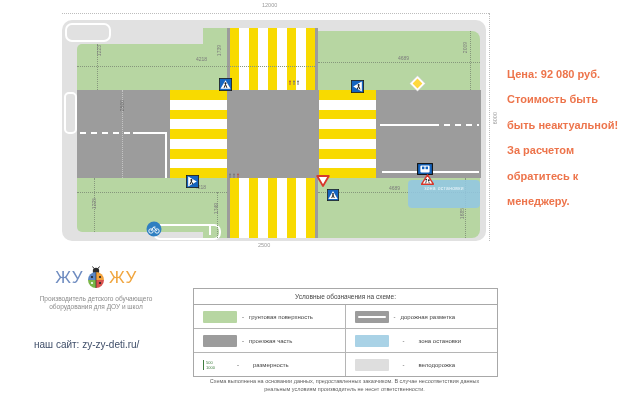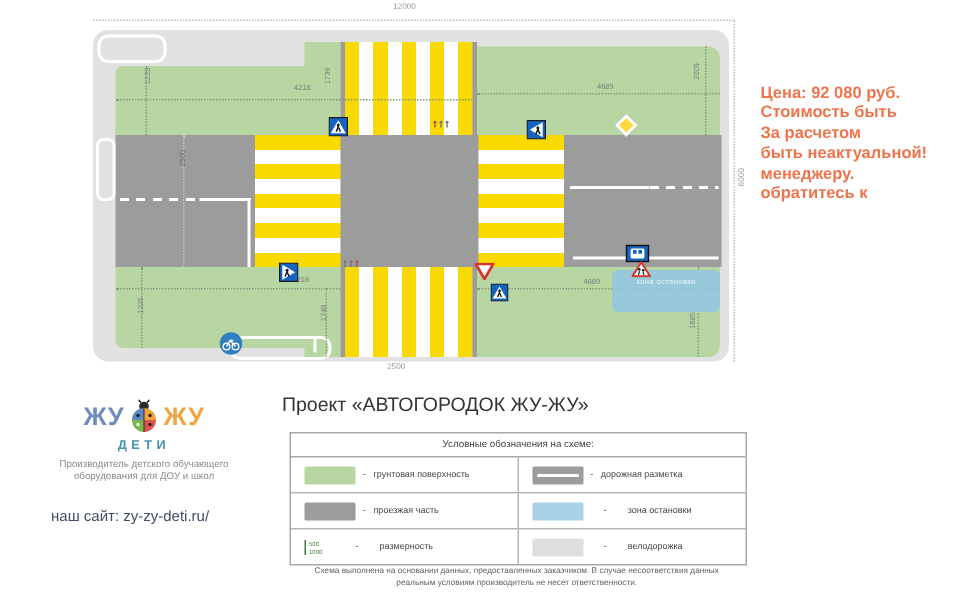--- a/index.html
+++ b/index.html
@@ -19,25 +19,25 @@
   .wline{background:#fff;}
   .wdash{background:repeating-linear-gradient(90deg,#fff 0 6px,transparent 6px 11px);height:2px;}
   .dim{font-size:5px;color:#7c7c7c;white-space:nowrap;line-height:6px;}
   .vdim{writing-mode:vertical-rl;transform:rotate(180deg);}
   .outdim{color:#9a9a9a;font-size:5.5px;}
   .bikemark{border:2px solid #fff;border-radius:7px;background:transparent;}
   .stopzone{background:rgba(146,199,228,0.85);border-radius:4px;}
   .stopzone-label{font-size:5px;color:#eaf4fa;text-align:center;width:100%;top:5px;left:0;letter-spacing:0.3px;}
   
   .price{left:507px;top:56px;width:134px;color:#ed744b;font-size:11px;font-weight:bold;line-height:13.4px;}
-  .price div{white-space:nowrap;}
+  .price div{white-space:nowrap;margin-top:12px;}
   
   .logo-wrap{left:28px;top:266px;width:136px;text-align:center;}
   .logo-row{display:flex;align-items:center;justify-content:center;gap:2px;}
-  .zhu{font-size:17px;font-weight:bold;letter-spacing:0.5px;}
+  .zhu{font-size:17px;font-weight:normal;letter-spacing:0.5px;}
   .zhu-blue{color:#6f8cc0;} .zhu-orange{color:#f0a640;}
   .deti{font-size:8.5px;font-weight:bold;letter-spacing:3px;color:#4596ab;margin-top:1px;}
   .tagline{font-size:6.5px;color:#8b8b8b;line-height:8px;margin-top:5px;}
   .contacts{left:34px;top:336px;font-size:10px;color:#3e4d68;line-height:17px;white-space:nowrap;}
   
   .title{left:188px;top:262px;font-size:13px;color:#333;white-space:nowrap;}
   .legend{left:193px;top:288px;width:303px;background:#fff;border:1px solid #a8a8a8;}
   .lg-header{height:15px;border-bottom:1px solid #a8a8a8;display:flex;align-items:center;justify-content:center;
              font-size:6.5px;color:#444;}
   .lg-row{height:23px;display:flex;border-bottom:1px solid #b5b5b5;}
@@ -207,24 +207,24 @@
         <circle cx="8" cy="8" r="7.5" fill="#2f7fc1"></circle>
         <circle cx="5" cy="10" r="2.2" fill="none" stroke="#fff" stroke-width="0.9"></circle>
         <circle cx="11" cy="10" r="2.2" fill="none" stroke="#fff" stroke-width="0.9"></circle>
         <path d="M5 10L7.5 6L11 10M7.5 6L9.5 6" stroke="#fff" stroke-width="0.9" fill="none"></path>
       </svg>
   </div>
 
   <div class="d price">
     <div>Цена: 92 080 руб.</div>
     <div>Стоимость быть</div>
+    <div>быть неактуальной!</div>
     <div>За расчетом</div>
-    <div>быть неактуальной!</div>
+    <div>обратитесь к</div>
     <div>менеджеру.</div>
-    <div>обратитесь к</div>
   </div>
 
   <div class="d logo-wrap">
     <div class="logo-row">
       <span class="zhu zhu-blue">ЖУ</span>
       <span class="sign">
         <svg width="22" height="24" viewBox="0 0 22 24">
             <path d="M9 2.5L7.5 0.5M13 2.5L14.5 0.5" stroke="#2b2b2b" stroke-width="1"></path>
             <circle cx="11" cy="5" r="3.2" fill="#2b2b2b"></circle>
             <path d="M11 6A8 8 0 0 0 3 14L11 14Z" fill="#5b87c5"></path>
@@ -233,31 +233,29 @@
             <path d="M19 14A8 8 0 0 1 11 22L11 14Z" fill="#d9534f"></path>
             <line x1="11" y1="6" x2="11" y2="22" stroke="#222" stroke-width="0.6"></line>
             <circle cx="7" cy="11" r="1.1" fill="#222"></circle>
             <circle cx="15" cy="11" r="1.1" fill="#222"></circle>
             <circle cx="7" cy="17" r="1.1" fill="#fff"></circle>
             <circle cx="15" cy="17" r="1.1" fill="#222"></circle>
           </svg>
       </span>
       <span class="zhu zhu-orange">ЖУ</span>
     </div>
-    <div class="deti">ДЕТИ</div>
     <div class="tagline">
       <div>Производитель детского обучающего</div>
       <div>оборудования для ДОУ и школ</div>
     </div>
   </div>
   <div class="d contacts">
     <div>наш сайт: zy-zy-deti.ru/</div>
   </div>
 
-  <div class="d title">Проект «АВТОГОРОДОК ЖУ-ЖУ»</div>
 
   <div class="d legend">
     <div class="lg-header">Условные обозначения на схеме:</div>
     <div class="lg-row">
       <div class="lg-cell first">
         <span class="sw sw-ground"></span>
         <span>-</span>
         <span>грунтовая поверхность</span>
       </div>
       <div class="lg-cell">

